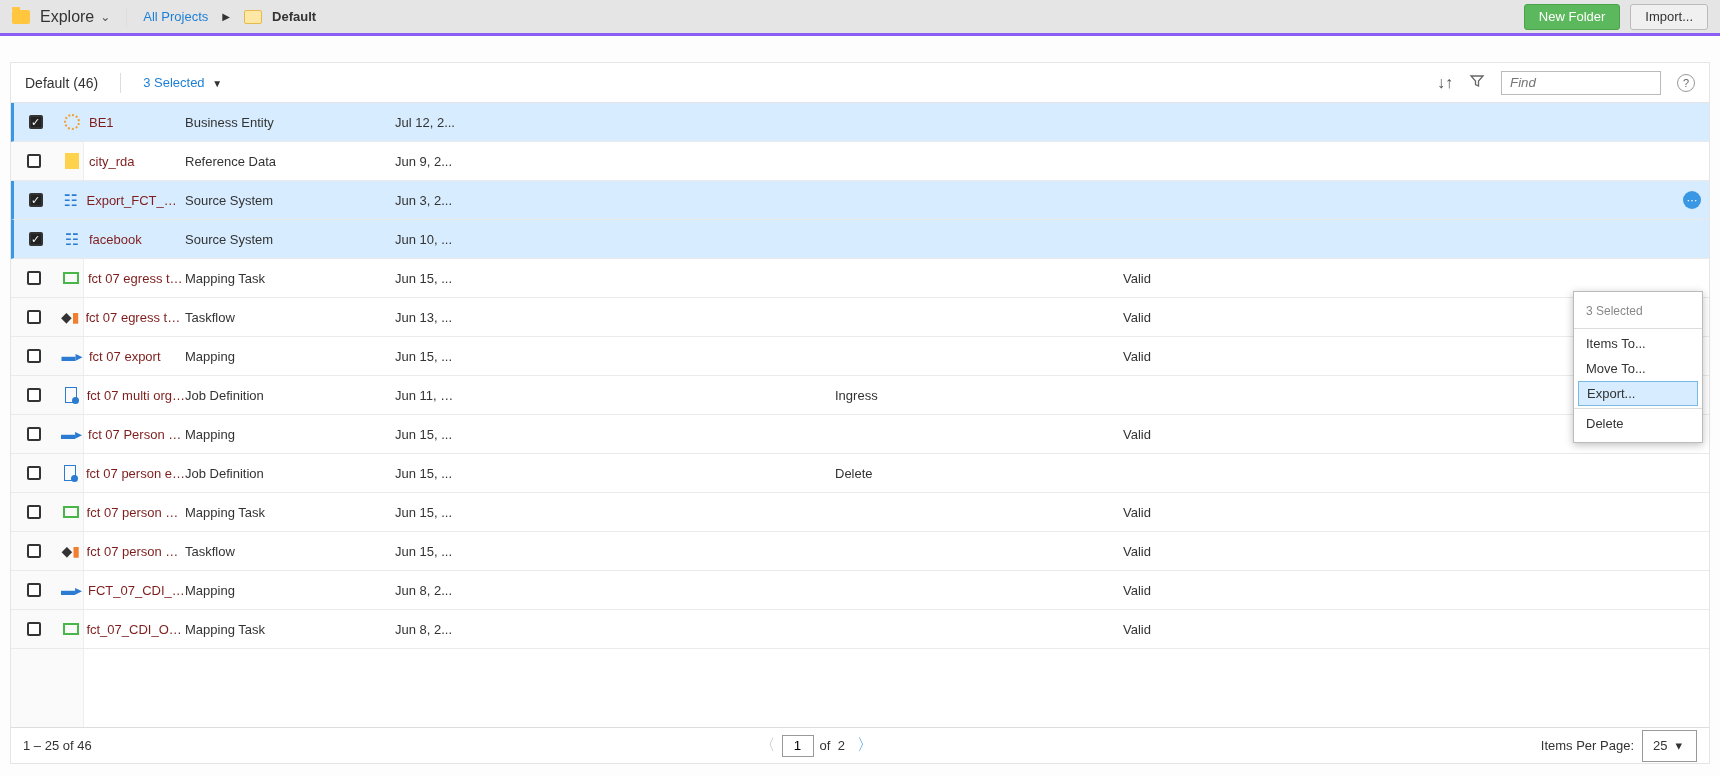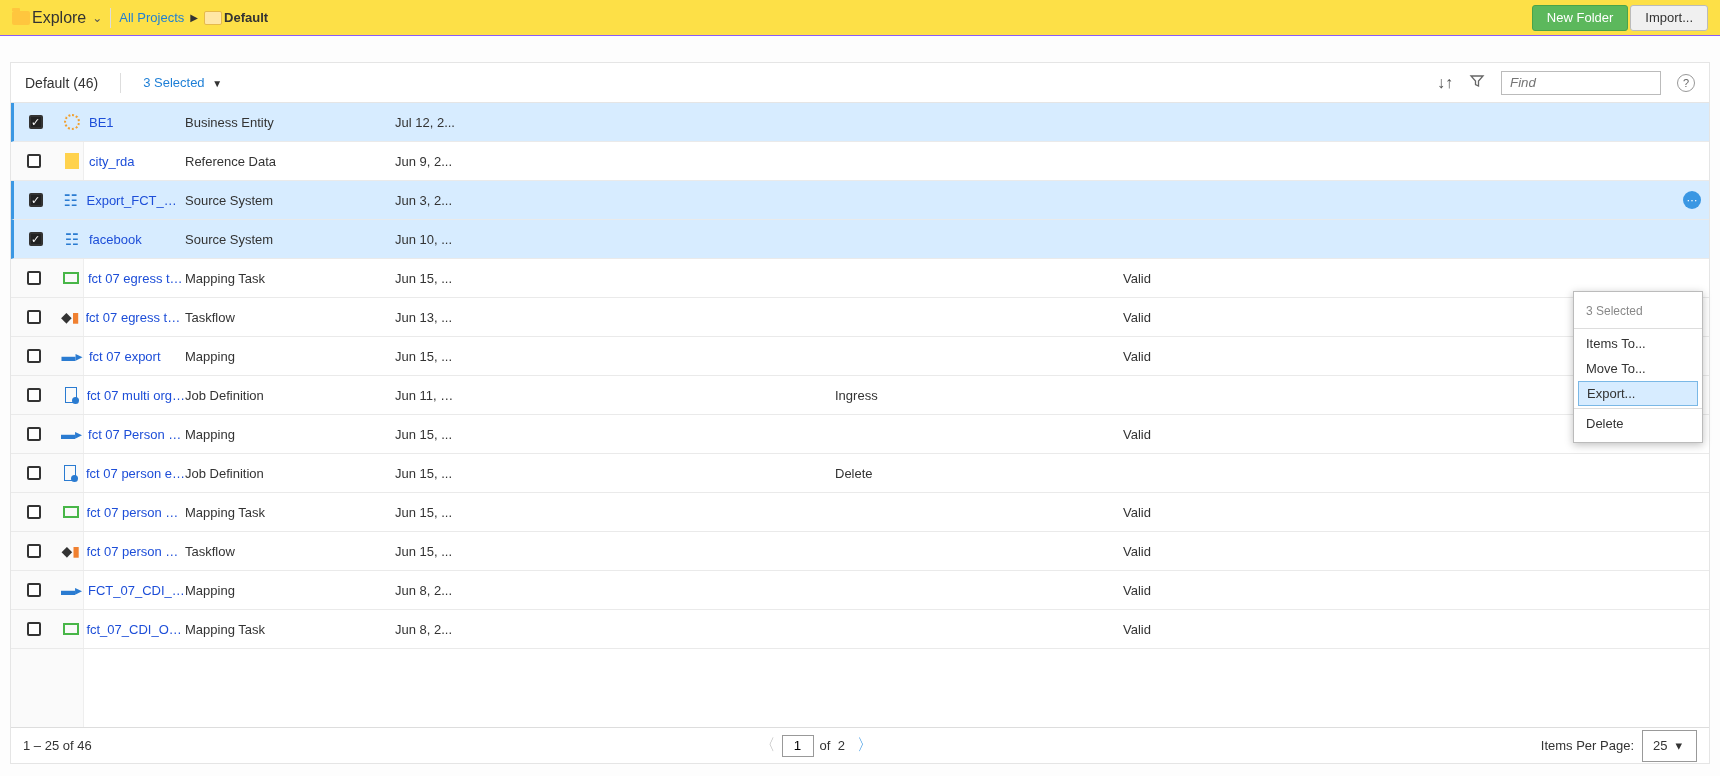--- a/index.html
+++ b/index.html
@@ -1,20 +1,20 @@
 <!DOCTYPE html>
 <html><head>
 <meta charset="utf-8">
 <style>
   * { box-sizing: border-box; }
   html, body { margin:0; padding:0; font-family: "Segoe UI", Tahoma, sans-serif; font-size:13px; color:#333; background:#fff; }
   .app { width:1720px; height:776px; position:relative; }
 
   
-  .topbar { height:36px; display:flex; align-items:center; padding:0 12px; border-bottom:1px solid #8b5cf6; background:#fde047; gap:2px; }
+  .topbar { height:36px; display:flex; align-items:center; padding:0 12px; border-bottom:3px solid #8b5cf6; background:#e5e5e5; gap:10px; }
   .folder-ico { width:18px; height:14px; background:#ffc63e; border-radius:2px; position:relative; }
   .folder-ico:before { content:""; position:absolute; top:-3px; left:0; width:8px; height:3px; background:#ffc63e; border-radius:1px 1px 0 0;}
   .explore { font-size:16px; display:flex; align-items:center; gap:6px;}
   .chev { font-size:12px; color:#555;}
   .vsep { width:1px; height:20px; background:#ddd; margin:0 6px;}
   .link { color:#1e7fd6; cursor:pointer; }
   .crumb-proj { width:18px; height:14px; background:#ffe7a6; border:1px solid #e6ba4b; border-radius:2px; display:inline-block;}
   .tri { font-size:10px; color:#333; margin:0 4px;}
   .spacer { flex:1; }
   .btn { height:26px; padding:0 14px; border-radius:3px; font-size:13px; display:flex; align-items:center; cursor:pointer; }
@@ -53,21 +53,21 @@
   .chkbox.on { background:#222; color:#fff; font-size:11px;}
   .ico { width:22px; height:18px; margin-right:6px; display:inline-flex; align-items:center; justify-content:center; border-radius:2px; font-size:11px;}
   .ico-be { border:2px dotted #f0a030; width:16px;height:16px;border-radius:50%;}
   .ico-ref{ background:#ffd24d; width:14px;height:16px;}
   .ico-src{ color:#2a7bd1; font-size:16px;}
   .ico-mt { border:2px solid #48b648; width:16px;height:12px;}
   .ico-tf { font-size:14px;}
   .ico-map{ color:#2a7bd1;font-size:14px;}
   .ico-jd { border:1px solid #2a7bd1;width:12px;height:16px;position:relative;}
   .ico-jd:after{content:"";position:absolute;right:-3px;bottom:-2px;width:7px;height:7px;background:#2a7bd1;border-radius:50%;}
-  .name-link{ color:#1d4ed8; text-overflow:ellipsis; overflow:hidden; white-space:nowrap; }
+  .name-link{ color:#7f1d1d; text-overflow:ellipsis; overflow:hidden; white-space:nowrap; }
   .row .c-name { display:flex; align-items:center;}
   .trunc { white-space:nowrap; overflow:hidden; text-overflow:ellipsis;}
   .row-actions { position:absolute; right:8px; width:18px;height:18px;background:#3a97e3;border-radius:50%;color:#fff;display:none;align-items:center;justify-content:center;font-size:11px;}
   .row.hover .row-actions { display:flex;}
   .bg-chk-col { position:absolute; left:0; top:0; bottom:0; width:73px; background:#fafafa; border-right:1px solid #eee; z-index:0;}
   .row > * { z-index:1;}
 
   
   .footer { height:36px; border-top:1px solid #ddd; display:flex; align-items:center; padding:0 12px; font-size:13px;}
   .pg-input{ width:32px;height:22px;border:1px solid #999;text-align:center;}

